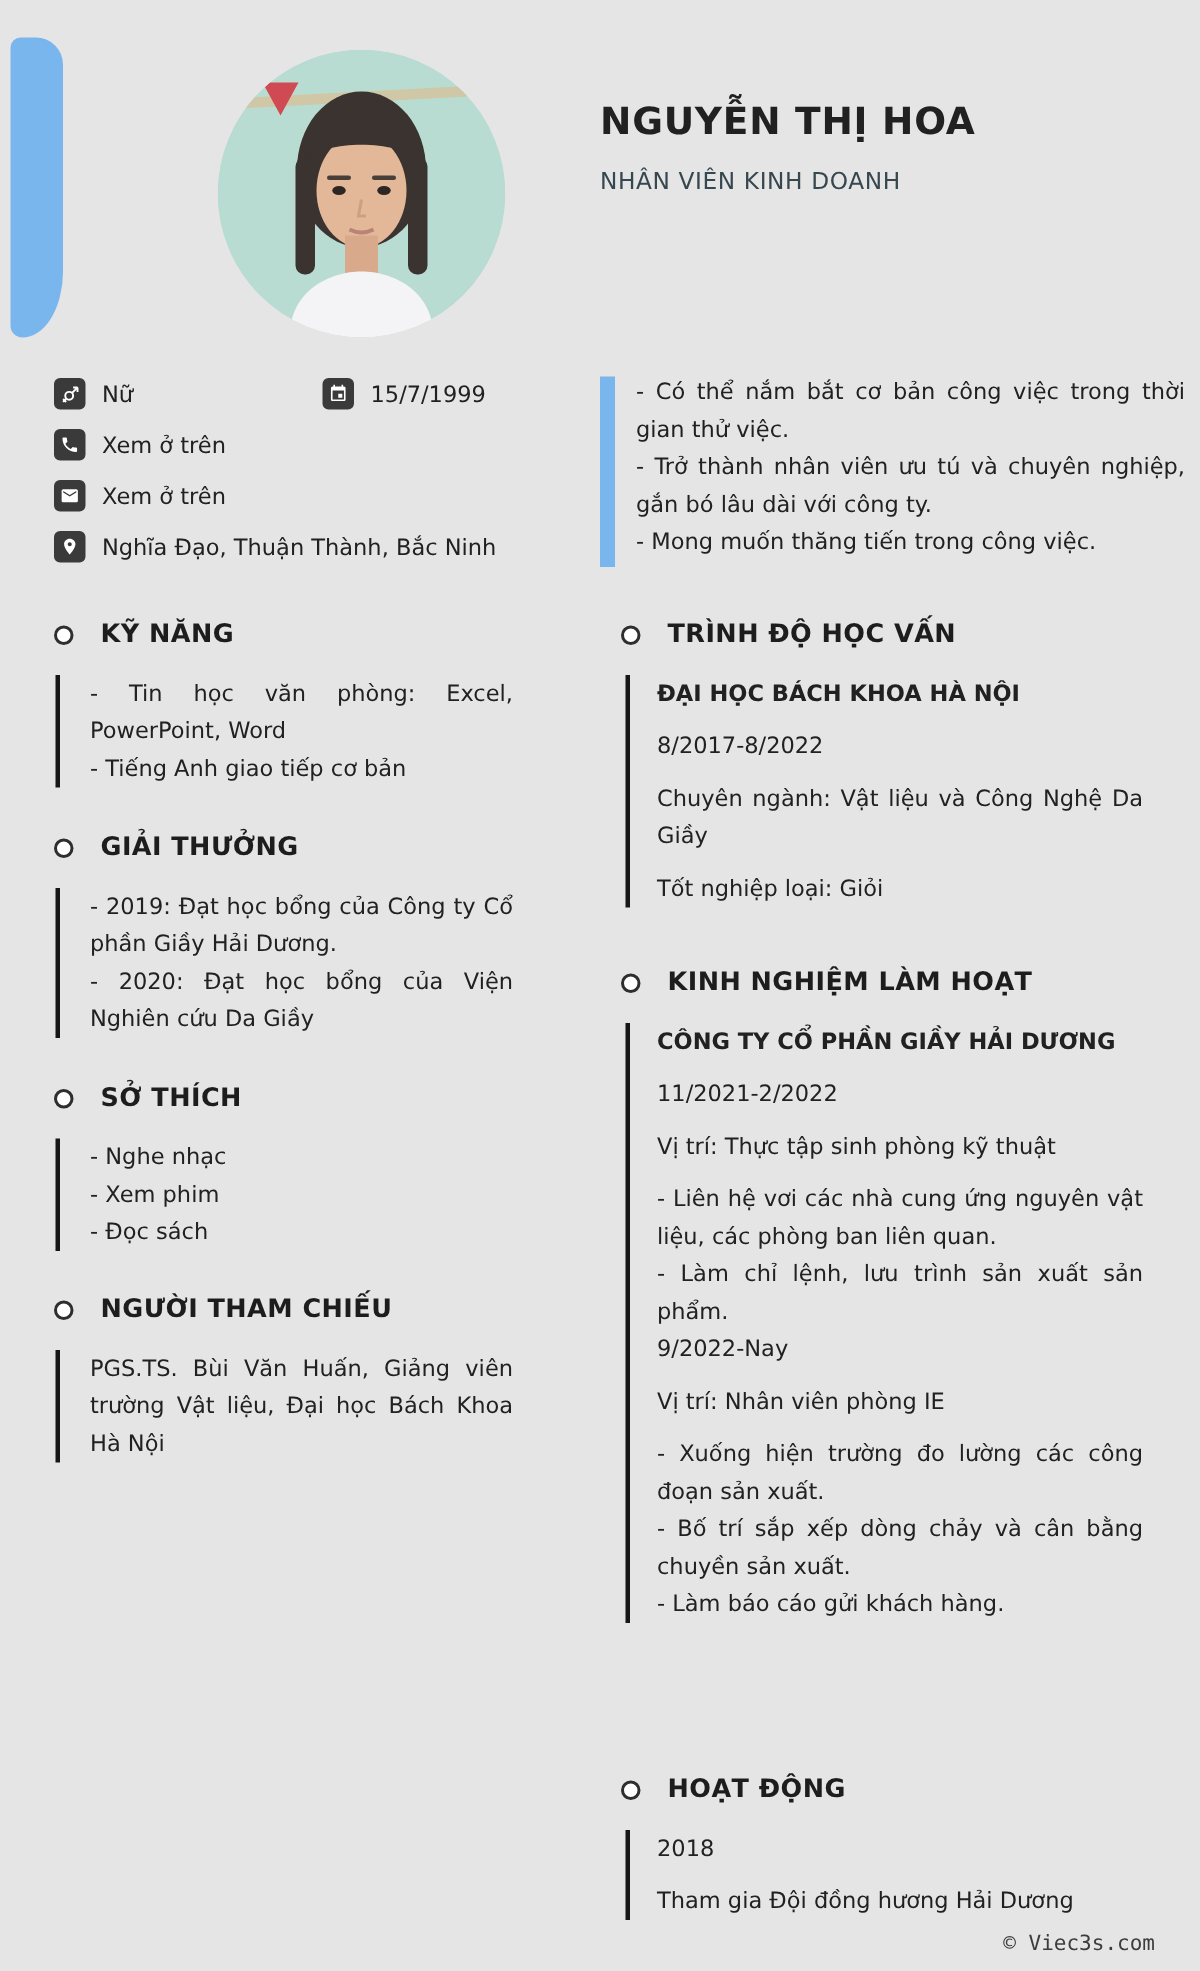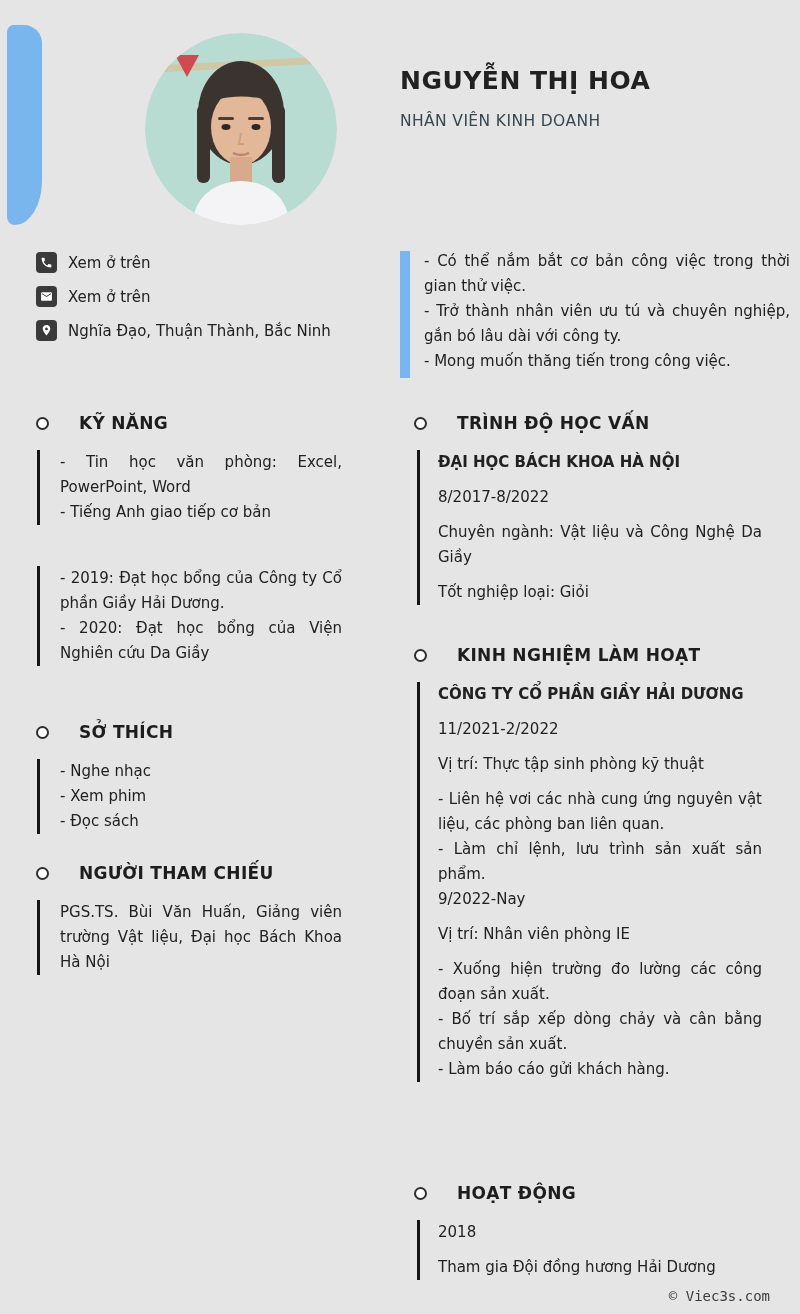--- a/index.html
+++ b/index.html
@@ -32,21 +32,21 @@
   .cdate{position:absolute;left:179px;top:0;display:flex;align-items:center;height:21px;}
 
   
   .obj-bar{position:absolute;left:400px;top:251px;width:10px;height:127px;background:var(--accent);}
   .objective{position:absolute;left:424px;top:249px;width:366px;font-size:15px;line-height:25px;}
 
   
   .section{position:absolute;}
   .sec-header{display:flex;align-items:center;gap:14px;margin-bottom:12px;height:26px;}
   .ring{width:9px;height:9px;border:2.5px solid #2e2e2e;border-radius:50%;background:#fff;flex:none;margin-left:4px;}
-  .sec-title{font-size:17px;font-weight:bold;letter-spacing:.3px;color:#1d1d1d;margin:16px;}
+  .sec-title{font-size:17px;font-weight:bold;letter-spacing:.3px;color:#1d1d1d;margin:4px;}
   .sec-body{border-left:3px solid #161616;padding-left:20px;margin-left:5px;margin-top:14px;}
   .rcol .sec-body{margin-left:7px;padding-left:18px;}
   .sec-body p{margin:0 0 10px;font-size:15px;line-height:25px;}
   .sec-body p.m0{margin:0;}
   .just{text-align:justify;}
   .mt11{margin-top:11px;}
   .bold-head{font-weight:bold;font-size:15.5px;margin:0 0 16px;}
   .period{margin-bottom:9px;}
   .job2{margin-top:24px;}
 
@@ -94,20 +94,41 @@
       </g>
     </svg>
   </div>
 
   <h1 class="name">NGUYỄN THỊ HOA</h1>
   <div class="subtitle">NHÂN VIÊN KINH DOANH</div>
 
   <div class="contact">
     <div class="crow">
       <span class="cicon">
+        <svg width="14" height="14" viewBox="0 0 24 24">
+            <g stroke="#fff" stroke-width="2.2" fill="none">
+              <circle cx="10.5" cy="13.5" r="4.5"></circle>
+              <path d="M13.8 10.2 L20 4"></path>
+              <path d="M20 4 L20 9 M20 4 L15 4"></path>
+              <path d="M7.2 16.8 L3.5 20.5 M3.6 17.2 L7 20.6"></path>
+            </g>
+          </svg>
+      </span>
+      <span>Nữ</span>
+      <span class="cdate">
+        <span class="cicon">
+          <svg width="13" height="13" viewBox="0 0 24 24">
+              <path fill="#fff" d="M17 12h-5v5h5v-5zM16 1v2H8V1H6v2H5c-1.11 0-1.99.9-1.99 2L3 19c0 1.1.89 2 2 2h14c1.1 0 2-.9 2-2V5c0-1.1-.9-2-2-2h-1V1h-2zm3 18H5V8h14v11z"></path>
+            </svg>
+        </span>
+        <span>15/7/1999</span>
+      </span>
+    </div>
+    <div class="crow">
+      <span class="cicon">
         <svg width="13" height="13" viewBox="0 0 24 24">
             <path fill="#fff" d="M6.62 10.79c1.44 2.83 3.76 5.14 6.59 6.59l2.2-2.2c.27-.27.67-.36 1.02-.24 1.12.37 2.33.57 3.57.57.55 0 1 .45 1 1V20c0 .55-.45 1-1 1-9.39 0-17-7.61-17-17 0-.55.45-1 1-1h3.5c.55 0 1 .45 1 1 0 1.25.2 2.45.57 3.57.11.35.03.74-.25 1.02l-2.2 2.2z"></path>
           </svg>
       </span>
       <span>Xem ở trên</span>
     </div>
     <div class="crow">
       <span class="cicon">
         <svg width="13" height="13" viewBox="0 0 24 24">
             <path fill="#fff" d="M20 4H4c-1.1 0-1.99.9-1.99 2L2 18c0 1.1.9 2 2 2h16c1.1 0 2-.9 2-2V6c0-1.1-.9-2-2-2zm0 4l-8 5-8-5V6l8 5 8-5v2z"></path>
@@ -137,20 +158,24 @@
       <span class="ring"></span>
       <h2 class="sec-title">KỸ NĂNG</h2>
     </div>
     <div class="sec-body">
       <p class="just m0">- Tin học văn phòng: Excel, PowerPoint, Word</p>
       <p class="just m0 mt11">- Tiếng Anh giao tiếp cơ bản</p>
     </div>
   </div>
 
   <div class="section sec-awards">
+    <div class="sec-header">
+      <span class="ring"></span>
+      <h2 class="sec-title">GIẢI THƯỞNG</h2>
+    </div>
     <div class="sec-body">
       <p class="just m0">- 2019: Đạt học bổng của Công ty Cổ phần Giầy Hải Dương.</p>
       <p class="just m0">- 2020: Đạt học bổng của Viện Nghiên cứu Da Giầy</p>
     </div>
   </div>
 
   <div class="section sec-hobbies">
     <div class="sec-header">
       <span class="ring"></span>
       <h2 class="sec-title">SỞ THÍCH</h2>

